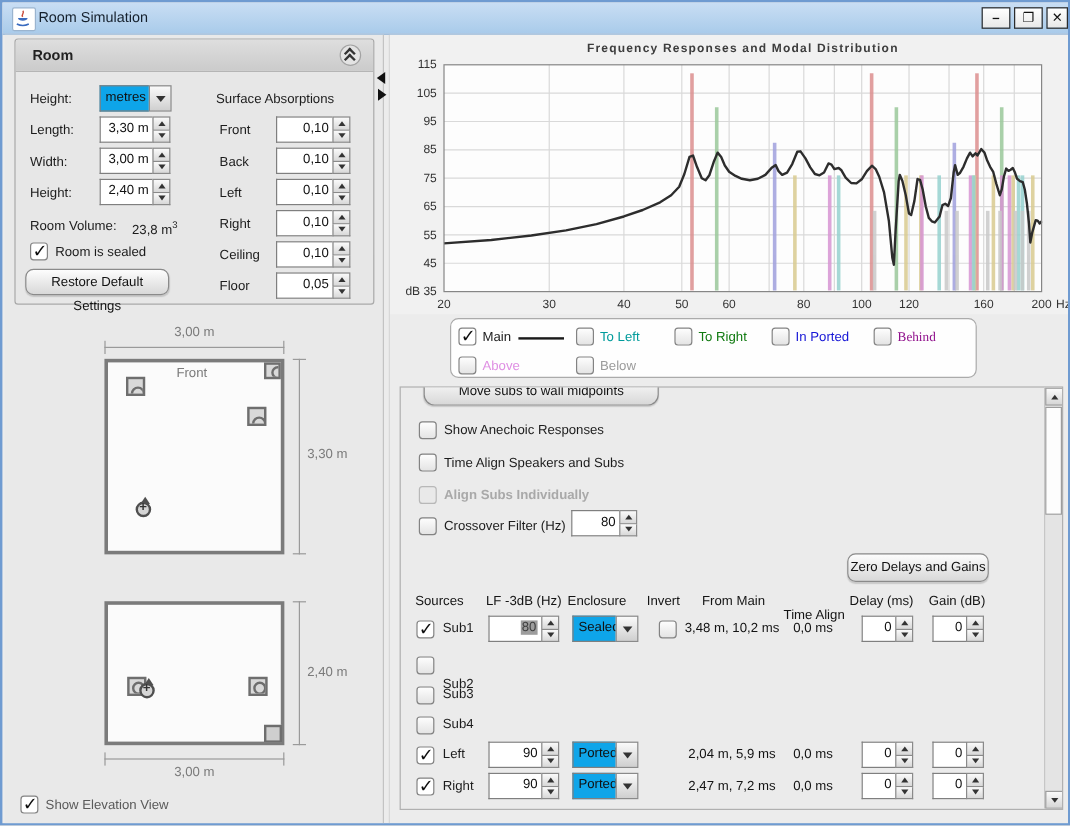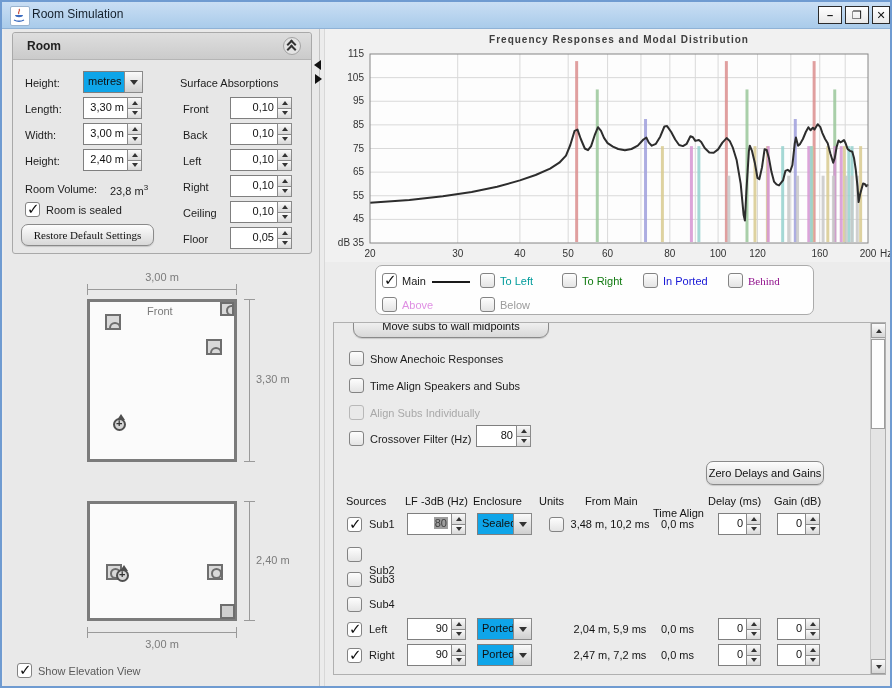--- a/index.html
+++ b/index.html
@@ -142,21 +142,21 @@
             <div class="spbtn sp-dn"></div>
           </div>
       </div>
 
       <div class="lbl" style="left:12px;top:150px;">Room Volume:</div>
       <div class="lbl" style="left:97px;top:150px;"><span>23,8 m</span><sup>3</sup></div>
 
       <div class="cb checked" style="left:12px;top:169px;"></div>
       <div class="lbl" style="left:33px;top:171px;">Room is sealed</div>
 
-      <div class="pbtn" style="left:8px;top:191px;width:133px;height:22px;line-height:20px;font-family:Liberation Serif, serif;">Restore Default Settings</div>
+      <div class="pbtn" style="left:8px;top:191px;width:120px;height:22px;line-height:20px;">Restore Default Settings</div>
 
       <div class="lbl" style="left:167px;top:44px;">Surface Absorptions</div>
       <div id="absorption-rows">
           <div class="lbl" style="left: 170px; top: 70px;">Front</div>
           <div class="spin" style="left: 217px; top: 64px; width: 62px; height: 22px;">
             <div class="fld" style="position: static;">0,10</div>
             <div class="btns" style="position: static;">
               <div class="spbtn sp-up" style="position: static;"></div>
               <div class="spbtn sp-dn" style="position: static;"></div>
             </div>
@@ -368,37 +368,37 @@
     </div>
 
   <div class="lowerpane" id="lower-pane">
     <div class="pbtn" style="left:19px;top:-9px;width:196px;height:24px;line-height:22px;border-radius:9px;">Move subs to wall midpoints</div>
     <div id="control-checkboxes">
         <div class="cb" style="left: 15px; top: 28px;"></div>
         <div class="lbl" style="left: 36px; top: 30px;">Show Anechoic Responses</div>
         <div class="cb" style="left: 15px; top: 55px;"></div>
         <div class="lbl" style="left: 36px; top: 57px;">Time Align Speakers and Subs</div>
         <div class="cb disabled" style="left: 15px; top: 82px;"></div>
-        <div class="lbl dis" style="left: 36px; top: 84px;">Align Subs Individually</div>
+        <div class="lbl dis" style="left: 36px; top: 84px; font-weight: bold;">Align Subs Individually</div>
         <div class="cb" style="left: 15px; top: 108px;"></div>
         <div class="lbl" style="left: 36px; top: 110px;">Crossover Filter (Hz)</div>
       </div>
     <div class="spin" style="left:142px;top:102px;width:55px;height:22px;">
       <div class="fld">80</div>
       <div class="btns">
           <div class="spbtn sp-up"></div>
           <div class="spbtn sp-dn"></div>
         </div>
     </div>
     <div class="pbtn" style="left:372px;top:138px;width:118px;height:24px;line-height:22px;">Zero Delays and Gains</div>
     <div id="sources-table">
         <div class="hdr" style="left: 12px; top: 172px;">Sources</div>
         <div class="hdr" style="left: 71px; top: 172px;">LF -3dB (Hz)</div>
         <div class="hdr" style="left: 139px; top: 172px;">Enclosure</div>
-        <div class="hdr" style="left: 205px; top: 172px;">Units</div>
+        <div class="hdr" style="left: 205px; top: 172px;">Invert</div>
         <div class="hdr" style="left: 251px; top: 172px;">From Main</div>
         <div class="hdr" style="left: 319px; top: 172px; margin-top: 12px;">Time Align</div>
         <div class="hdr" style="left: 374px; top: 172px;">Delay (ms)</div>
         <div class="hdr" style="left: 440px; top: 172px;">Gain (dB)</div>
         <div class="cb checked" style="left: 13px; top: 194px;"></div>
         <div class="lbl" style="left: 35px; top: 195px;">Sub1</div>
         <div class="spin" style="left: 73px; top: 190px; width: 59px; height: 22px;">
           <div class="fld" style="position: static;"><span class="selval">80</span></div>
           <div class="btns" style="position: static;">
             <div class="spbtn sp-up" style="position: static;"></div>

